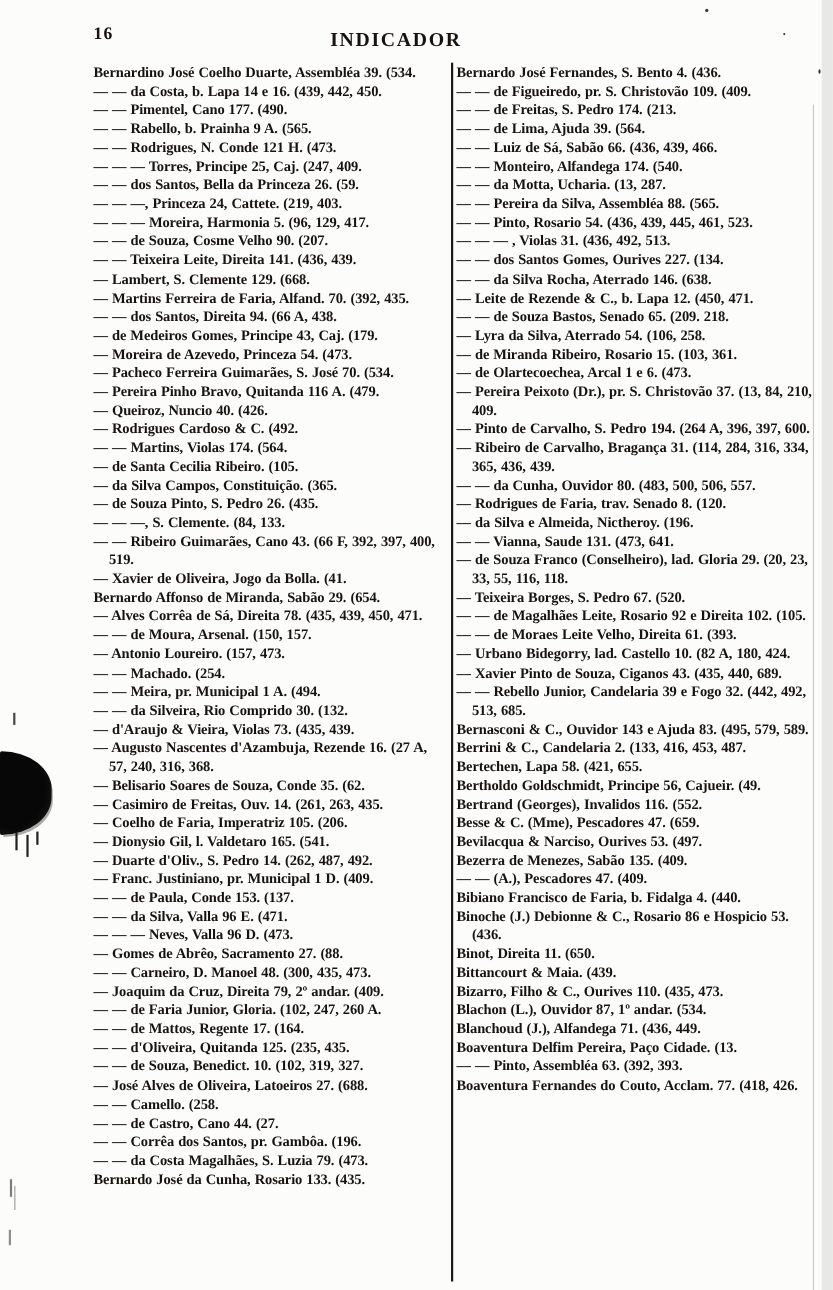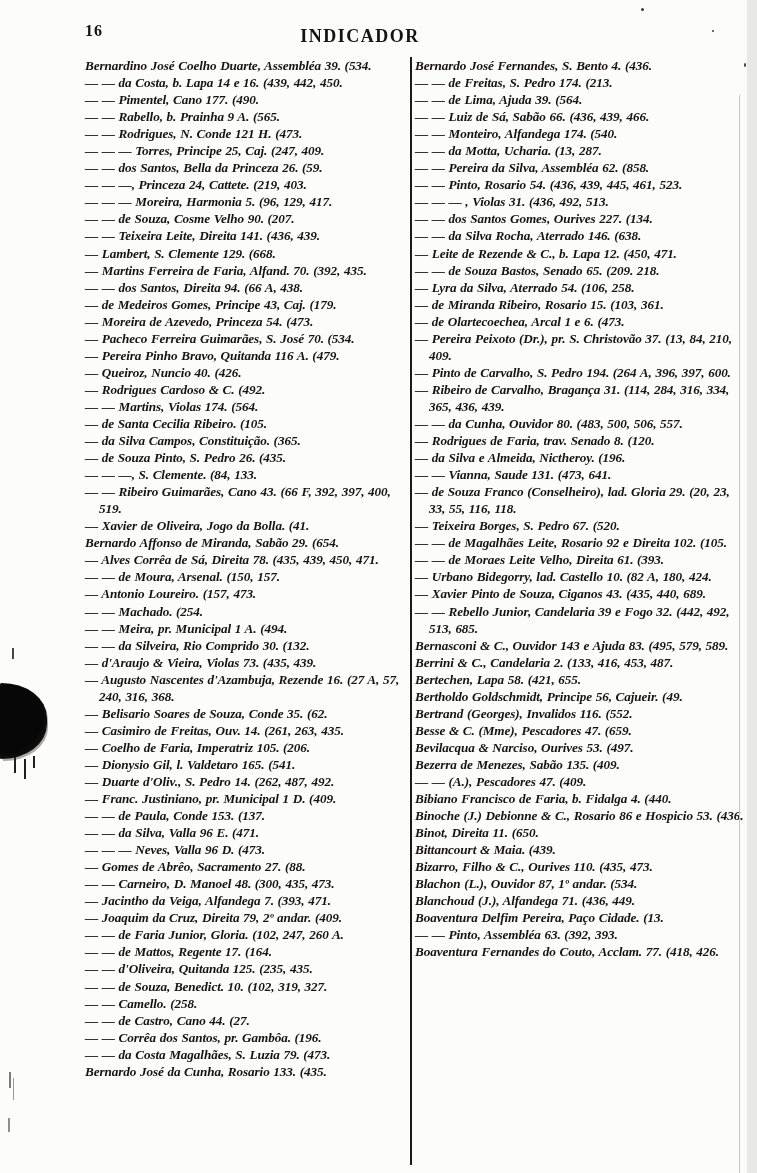--- a/index.html
+++ b/index.html
@@ -27,21 +27,20 @@
     font-size: 18px;
     font-weight: 700;
     letter-spacing: 1.5px;
   }
   .body-block {
     position: absolute;
     top: 57px; left: 85px;
     width: 662px;
     display: flex;
     align-items: stretch;
-    font-style: italic;
   }
   .col {
     font-size: 13.2px;
     font-weight: 700;
     line-height: 17.05px;
     letter-spacing: -0.1px;
     word-spacing: 0.5px;
   }
   .col.left  { width: 322px; }
   .col.right { width: 330px; }
@@ -140,41 +139,42 @@
         <div class="entry">— Casimiro de Freitas, Ouv. 14. (261, 263, 435.</div>
         <div class="entry">— Coelho de Faria, Imperatriz 105. (206.</div>
         <div class="entry">— Dionysio Gil, l. Valdetaro 165. (541.</div>
         <div class="entry">— Duarte d'Oliv., S. Pedro 14. (262, 487, 492.</div>
         <div class="entry">— Franc. Justiniano, pr. Municipal 1 D. (409.</div>
         <div class="entry">— — de Paula, Conde 153. (137.</div>
         <div class="entry">— — da Silva, Valla 96 E. (471.</div>
         <div class="entry">— — — Neves, Valla 96 D. (473.</div>
         <div class="entry">— Gomes de Abrêo, Sacramento 27. (88.</div>
         <div class="entry">— — Carneiro, D. Manoel 48. (300, 435, 473.</div>
-        <div class="entry">— Jacintho da Veiga, Alfandega 7. (393, 471.</div>
         <div class="entry">— Joaquim da Cruz, Direita 79, 2º andar. (409.</div>
         <div class="entry">— — de Faria Junior, Gloria. (102, 247, 260 A.</div>
         <div class="entry">— — de Mattos, Regente 17. (164.</div>
         <div class="entry">— — d'Oliveira, Quitanda 125. (235, 435.</div>
         <div class="entry">— — de Souza, Benedict. 10. (102, 319, 327.</div>
+        <div class="entry">— José Alves de Oliveira, Latoeiros 27. (688.</div>
         <div class="entry">— — Camello. (258.</div>
         <div class="entry">— — de Castro, Cano 44. (27.</div>
         <div class="entry">— — Corrêa dos Santos, pr. Gambôa. (196.</div>
         <div class="entry">— — da Costa Magalhães, S. Luzia 79. (473.</div>
         <div class="entry">Bernardo José da Cunha, Rosario 133. (435.</div>
       </div>
     <div class="divider"></div>
     <div class="col right">
         <div class="entry">Bernardo José Fernandes, S. Bento 4. (436.</div>
+        <div class="entry">— — de Figueiredo, pr. S. Christovão 109. (409.</div>
         <div class="entry">— — de Freitas, S. Pedro 174. (213.</div>
         <div class="entry">— — de Lima, Ajuda 39. (564.</div>
         <div class="entry">— — Luiz de Sá, Sabão 66. (436, 439, 466.</div>
         <div class="entry">— — Monteiro, Alfandega 174. (540.</div>
         <div class="entry">— — da Motta, Ucharia. (13, 287.</div>
-        <div class="entry">— — Pereira da Silva, Assembléa 62. (858.</div>
+        <div class="entry">— — Pereira da Silva, Assembléa 88. (565.</div>
         <div class="entry">— — Pinto, Rosario 54. (436, 439, 445, 461, 523.</div>
         <div class="entry">— — — , Violas 31. (436, 492, 513.</div>
         <div class="entry">— — dos Santos Gomes, Ourives 227. (134.</div>
         <div class="entry">— — da Silva Rocha, Aterrado 146. (638.</div>
         <div class="entry">— Leite de Rezende &amp; C., b. Lapa 12. (450, 471.</div>
         <div class="entry">— — de Souza Bastos, Senado 65. (209. 218.</div>
         <div class="entry">— Lyra da Silva, Aterrado 54. (106, 258.</div>
         <div class="entry">— de Miranda Ribeiro, Rosario 15. (103, 361.</div>
         <div class="entry">— de Olartecoechea, Arcal 1 e 6. (473.</div>
         <div class="entry">— Pereira Peixoto (Dr.), pr. S. Christovão 37. (13, 84, 210, 409.</div>

